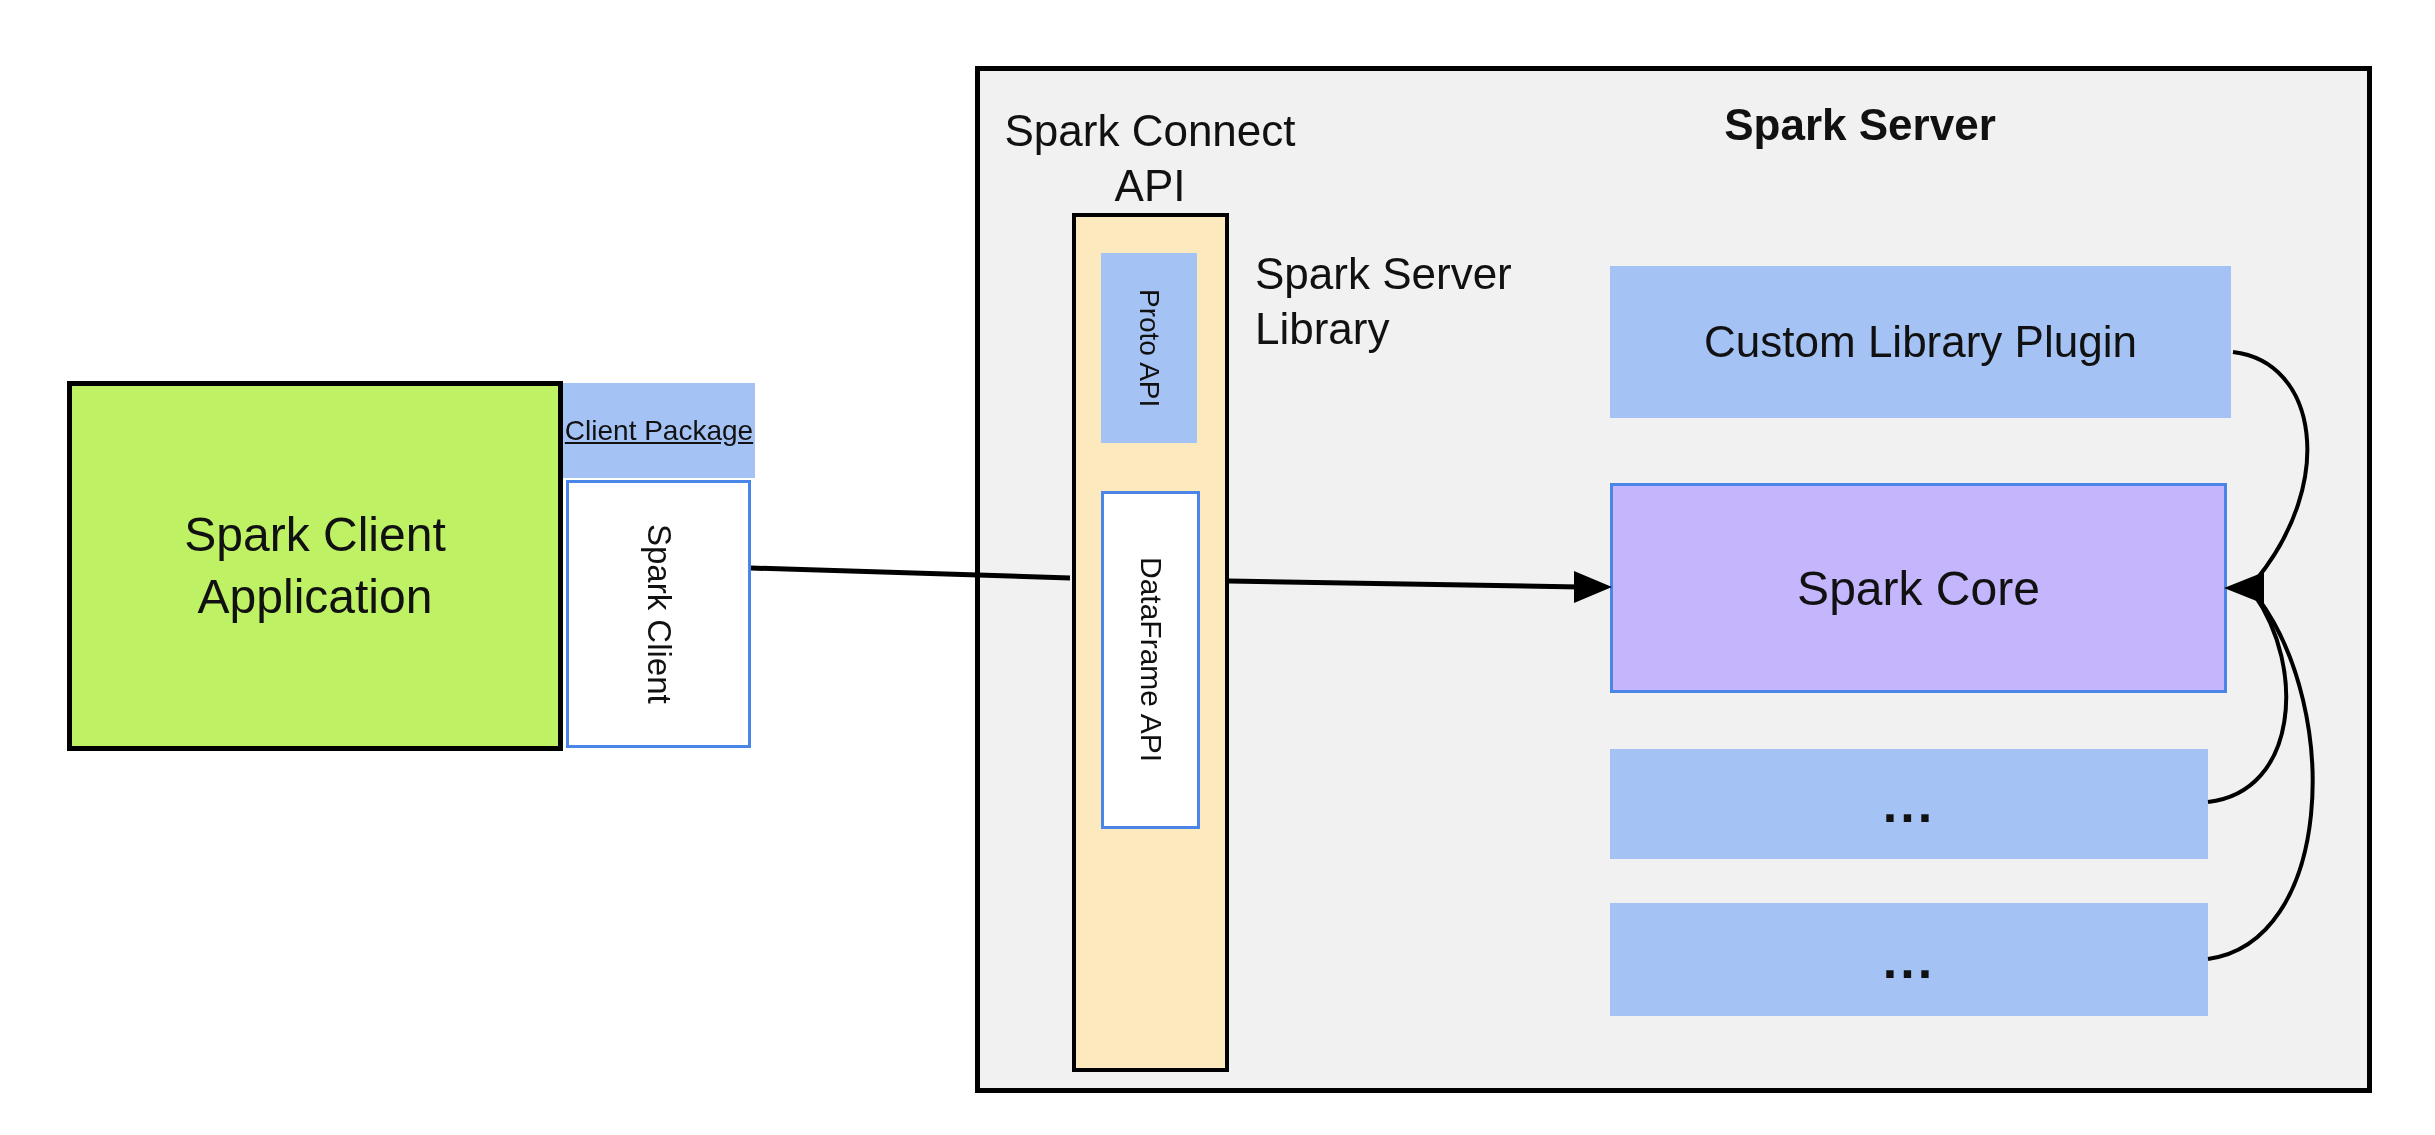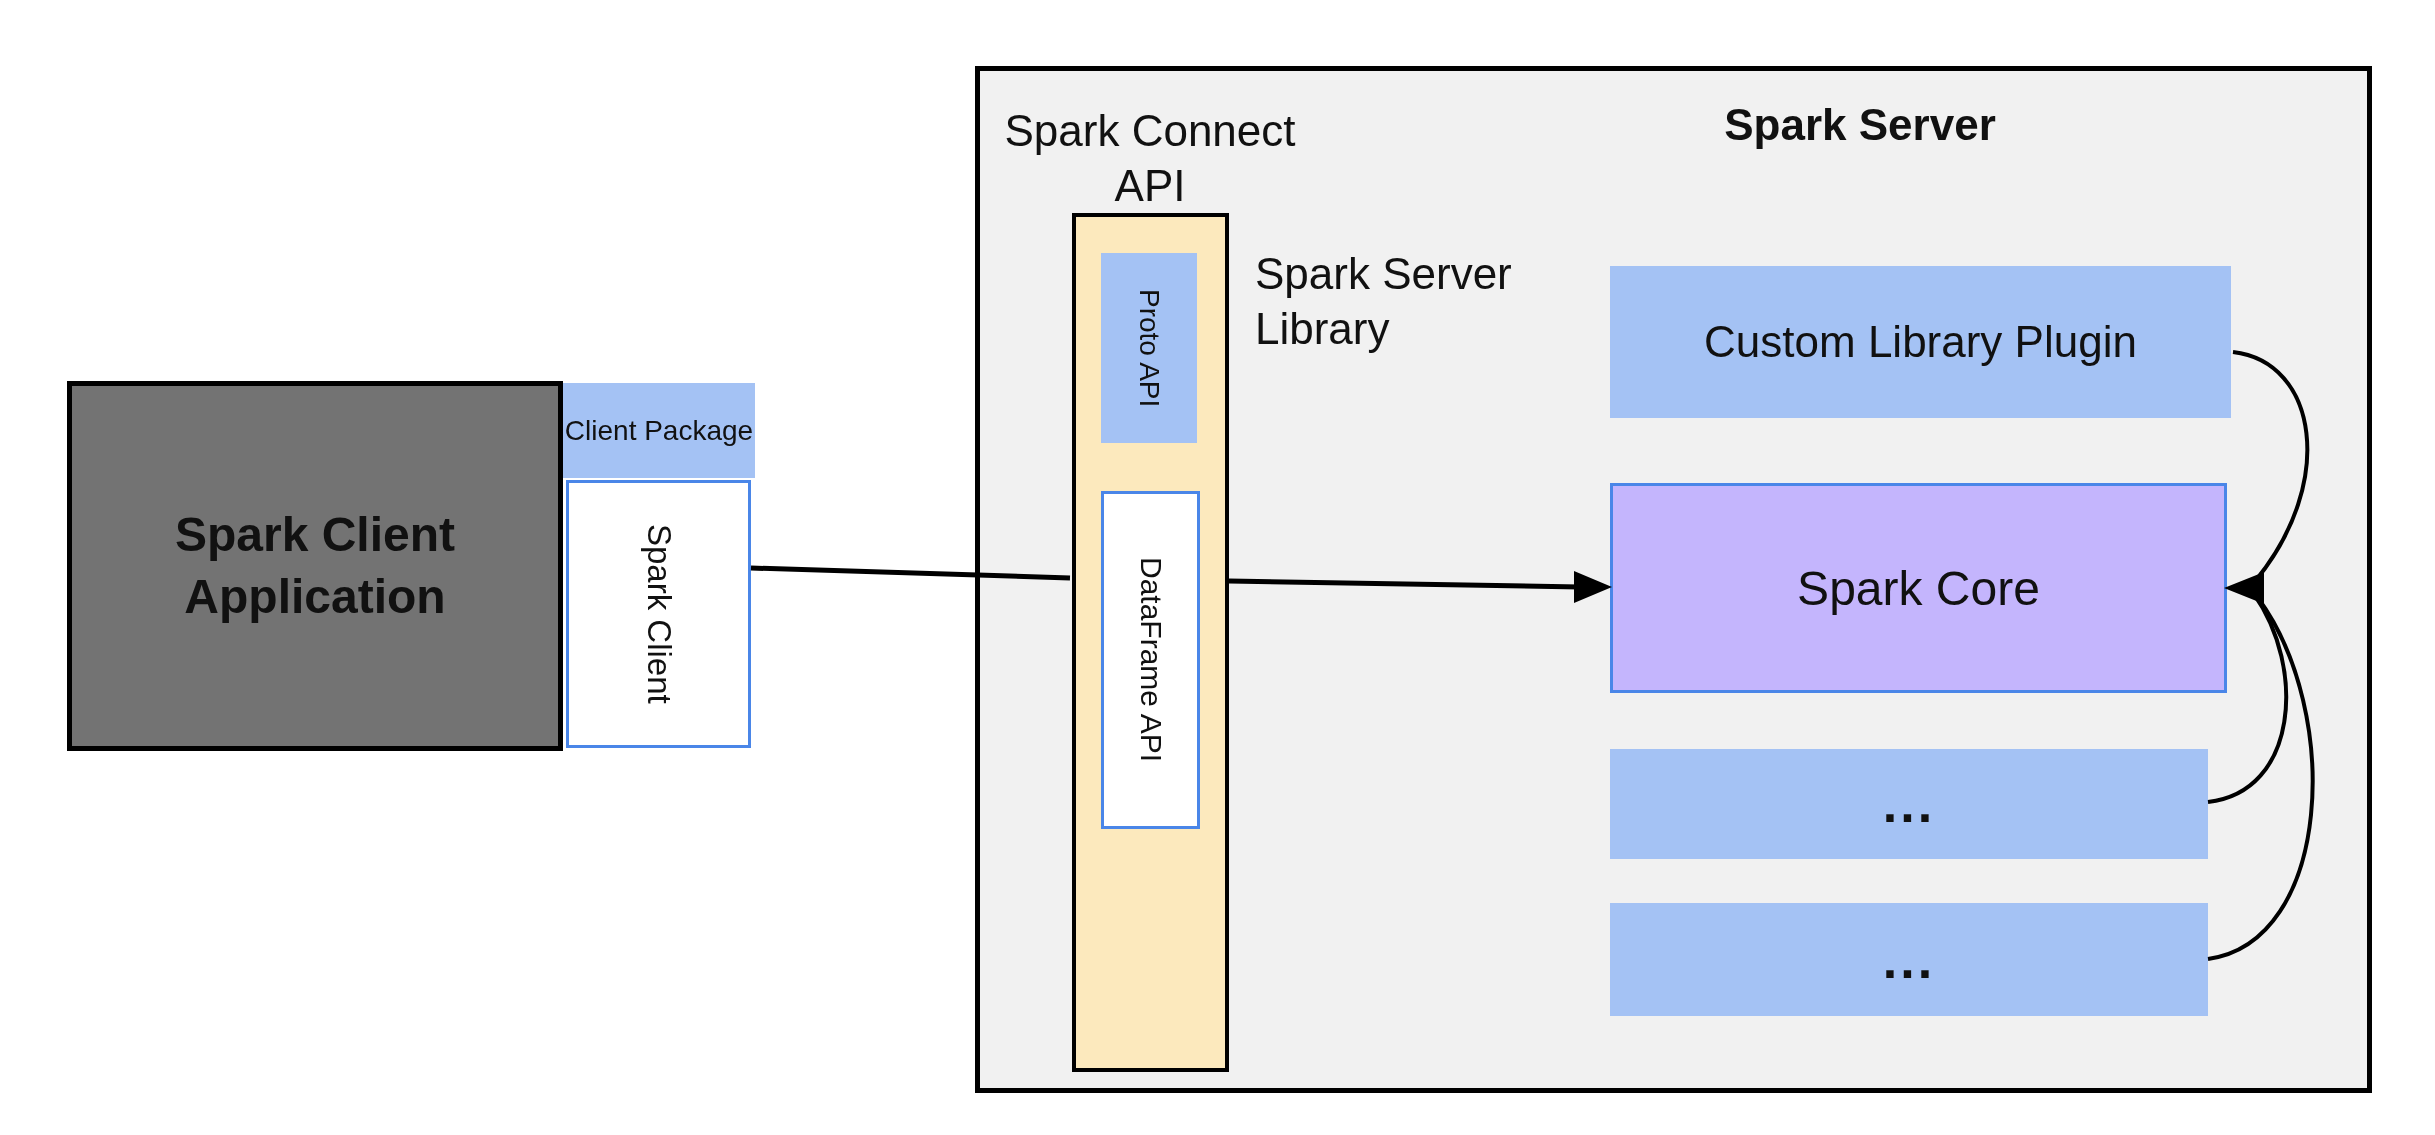--- a/index.html
+++ b/index.html
@@ -1,26 +1,26 @@
 <!DOCTYPE html>
 <html><head>
 <meta charset="utf-8">
 <style>
   html,body{margin:0;padding:0;background:#ffffff;}
   body{font-family:"Liberation Sans", sans-serif; color:#111;}
   .canvas{position:relative;width:2435px;height:1135px;background:#ffffff;overflow:hidden;}
   .abs{position:absolute;box-sizing:border-box;}
 
   
-  .client-app{left:67px;top:381px;width:496px;height:370px;background:#737373;border:5px solid #000;
+  .client-app{left:67px;top:381px;width:496px;height:370px;background:#bef264;border:5px solid #000;
               display:flex;align-items:center;justify-content:center;text-align:center;
-              font-size:48px;line-height:1.3;font-weight:bold;}
+              font-size:48px;line-height:1.3;}
   .client-package{left:563px;top:383px;width:192px;height:95px;background:#a4c2f4;
               display:flex;align-items:center;justify-content:center;text-align:center;
-              font-size:28px;line-height:1.2;}
+              font-size:28px;line-height:1.2;text-decoration:underline;}
   .spark-client{left:566px;top:480px;width:185px;height:268px;background:#fff;border:3px solid #4a86e8;
               display:flex;align-items:center;justify-content:center;}
   .vtext{writing-mode:vertical-rl;text-orientation:mixed;white-space:nowrap;}
 
   
   .server{left:975px;top:66px;width:1397px;height:1027px;background:#f1f1f1;border:5px solid #000;}
   .connect-label{left:985px;top:72px;width:330px;text-align:center;font-size:44px;line-height:1.25;margin-top:31px;}
   .server-title{left:1610px;top:100px;width:500px;text-align:center;font-size:44px;font-weight:bold;}
   .api-column{left:1072px;top:213px;width:157px;height:859px;background:#fce9bd;border:4px solid #000;}
   .proto-api{left:1101px;top:253px;width:96px;height:190px;background:#a4c2f4;

